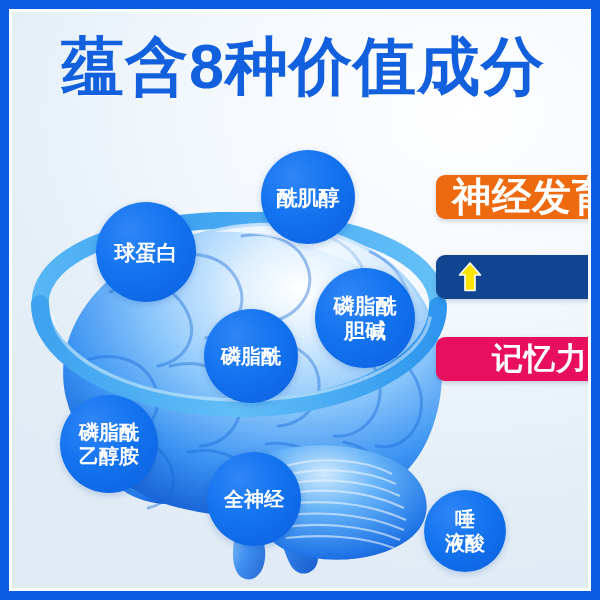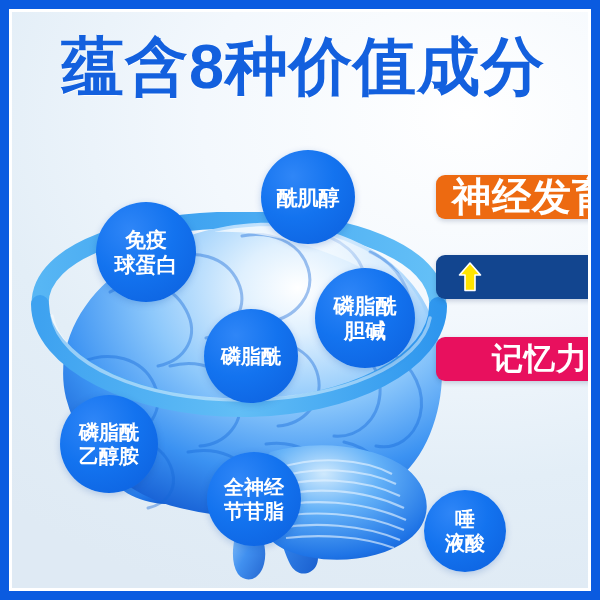--- a/index.html
+++ b/index.html
@@ -224,21 +224,20 @@
     </div>
 
     <div class="bubble b-pi">
       <span>
         <span class="l">酰肌醇</span>
       </span>
     </div>
 
     <div class="bubble b-ig">
       <span>
-        <span class="l">免疫</span>
         <span class="l">球蛋白</span>
       </span>
     </div>
 
     <div class="bubble b-pc">
       <span>
         <span class="l">磷脂酰</span>
         <span class="l">胆碱</span>
       </span>
     </div>
@@ -252,21 +251,20 @@
     <div class="bubble b-pe">
       <span>
         <span class="l">磷脂酰</span>
         <span class="l">乙醇胺</span>
       </span>
     </div>
 
     <div class="bubble b-gg">
       <span>
         <span class="l">全神经</span>
-        <span class="l">节苷脂</span>
       </span>
     </div>
 
     <div class="bubble b-sa">
       <span>
         <span class="l">唾</span>
         <span class="l">液酸</span>
       </span>
     </div>
 

